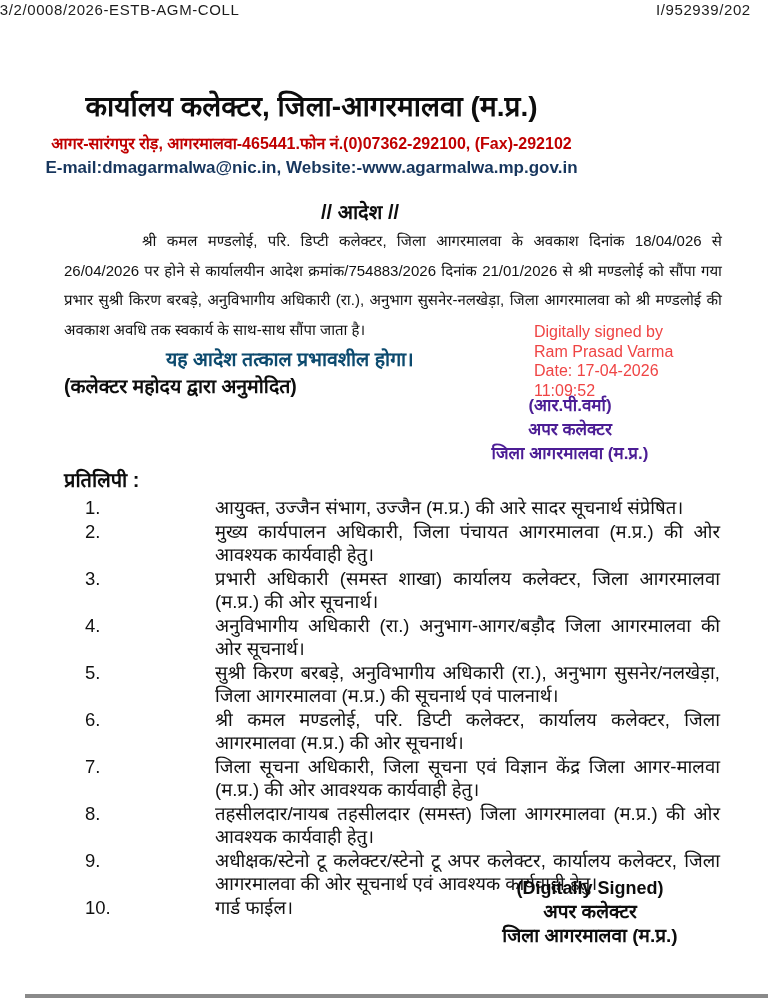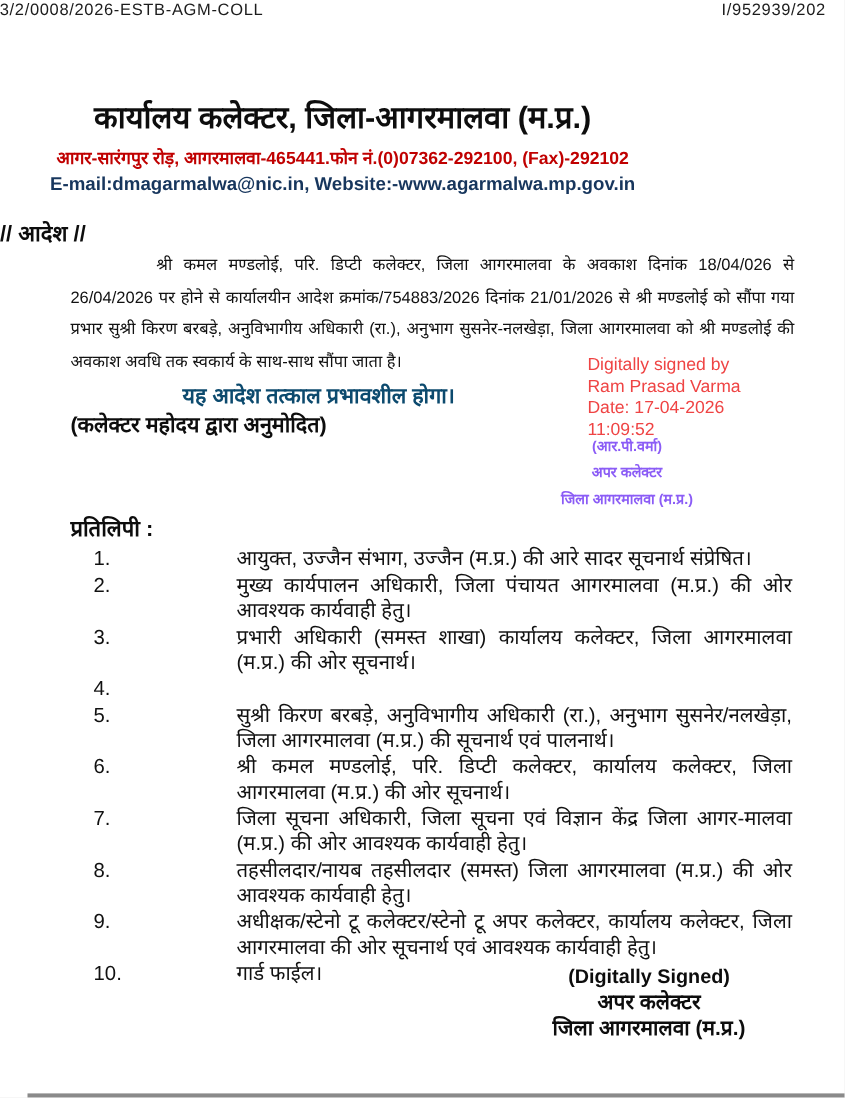--- a/index.html
+++ b/index.html
@@ -21,21 +21,21 @@
   .doc-num-left{left:-5px;}
   .doc-num-right{left:656px;}
 
   .letterhead{position:absolute;top:86px;left:0;width:623px;text-align:center;}
   .office-title{font-size:28px;font-weight:bold;color:#0d0d0d;margin-bottom:8px;}
   .address-line{font-size:16px;font-weight:bold;color:#c00000;margin-bottom:4px;}
   .contact-line{font-size:17px;font-weight:bold;color:#17365d;}
 
   .order-heading{
     position:absolute;top:198px;left:0;width:720px;
-    font-size:20px;font-weight:bold;color:#0d0d0d;
+    text-align:center;font-size:20px;font-weight:bold;color:#0d0d0d;
   }
   .order-body{
     position:absolute;top:226px;left:64px;width:658px;
     font-size:15px;line-height:29.5px;text-align:justify;
     text-indent:78px;color:#111;
   }
   .effective-line{
     position:absolute;top:345px;left:166px;
     font-size:19.5px;font-weight:bold;color:#0c4a6e;
   }
@@ -43,22 +43,22 @@
     position:absolute;top:372px;left:64px;
     font-size:19.5px;font-weight:bold;color:#0d0d0d;
   }
   .digital-sig{
     position:absolute;top:322px;left:534px;
     font-size:16px;line-height:19.5px;color:#ef4444;
     white-space:nowrap;
   }
   .signatory{
     position:absolute;top:394px;left:450px;width:240px;
-    text-align:center;font-size:13px;font-weight:bold;
-    line-height:24px;color:#8b5cf6;
+    text-align:center;font-size:17px;font-weight:bold;
+    line-height:24px;color:#4c1d95;
   }
   .copy-heading{
     position:absolute;top:466px;left:64px;
     font-size:20px;font-weight:bold;color:#0d0d0d;
   }
   .copy-list{position:absolute;top:496px;left:0;width:768px;}
   .copy-row{display:flex;margin-bottom:1px;}
   .copy-num{
     flex:0 0 130px;margin-left:85px;
     font-size:18.5px;line-height:23px;color:#111;
@@ -123,20 +123,21 @@
     <div class="copy-row">
       <span class="copy-num">2.</span>
       <div class="copy-text">मुख्य कार्यपालन अधिकारी, जिला पंचायत आगरमालवा (म.प्र.) की ओर आवश्यक कार्यवाही हेतु।</div>
     </div>
     <div class="copy-row">
       <span class="copy-num">3.</span>
       <div class="copy-text">प्रभारी अधिकारी (समस्त शाखा) कार्यालय कलेक्टर, जिला आगरमालवा (म.प्र.) की ओर सूचनार्थ।</div>
     </div>
     <div class="copy-row">
       <span class="copy-num">4.</span>
+      <div class="copy-text">अनुविभागीय अधिकारी (रा.) अनुभाग-आगर/बड़ौद जिला आगरमालवा की ओर सूचनार्थ।</div>
     </div>
     <div class="copy-row">
       <span class="copy-num">5.</span>
       <div class="copy-text">सुश्री किरण बरबड़े, अनुविभागीय अधिकारी (रा.), अनुभाग सुसनेर/नलखेड़ा, जिला आगरमालवा (म.प्र.) की सूचनार्थ एवं पालनार्थ।</div>
     </div>
     <div class="copy-row">
       <span class="copy-num">6.</span>
       <div class="copy-text">श्री कमल मण्डलोई, परि. डिप्टी कलेक्टर, कार्यालय कलेक्टर, जिला आगरमालवा (म.प्र.) की ओर सूचनार्थ।</div>
     </div>
     <div class="copy-row">

